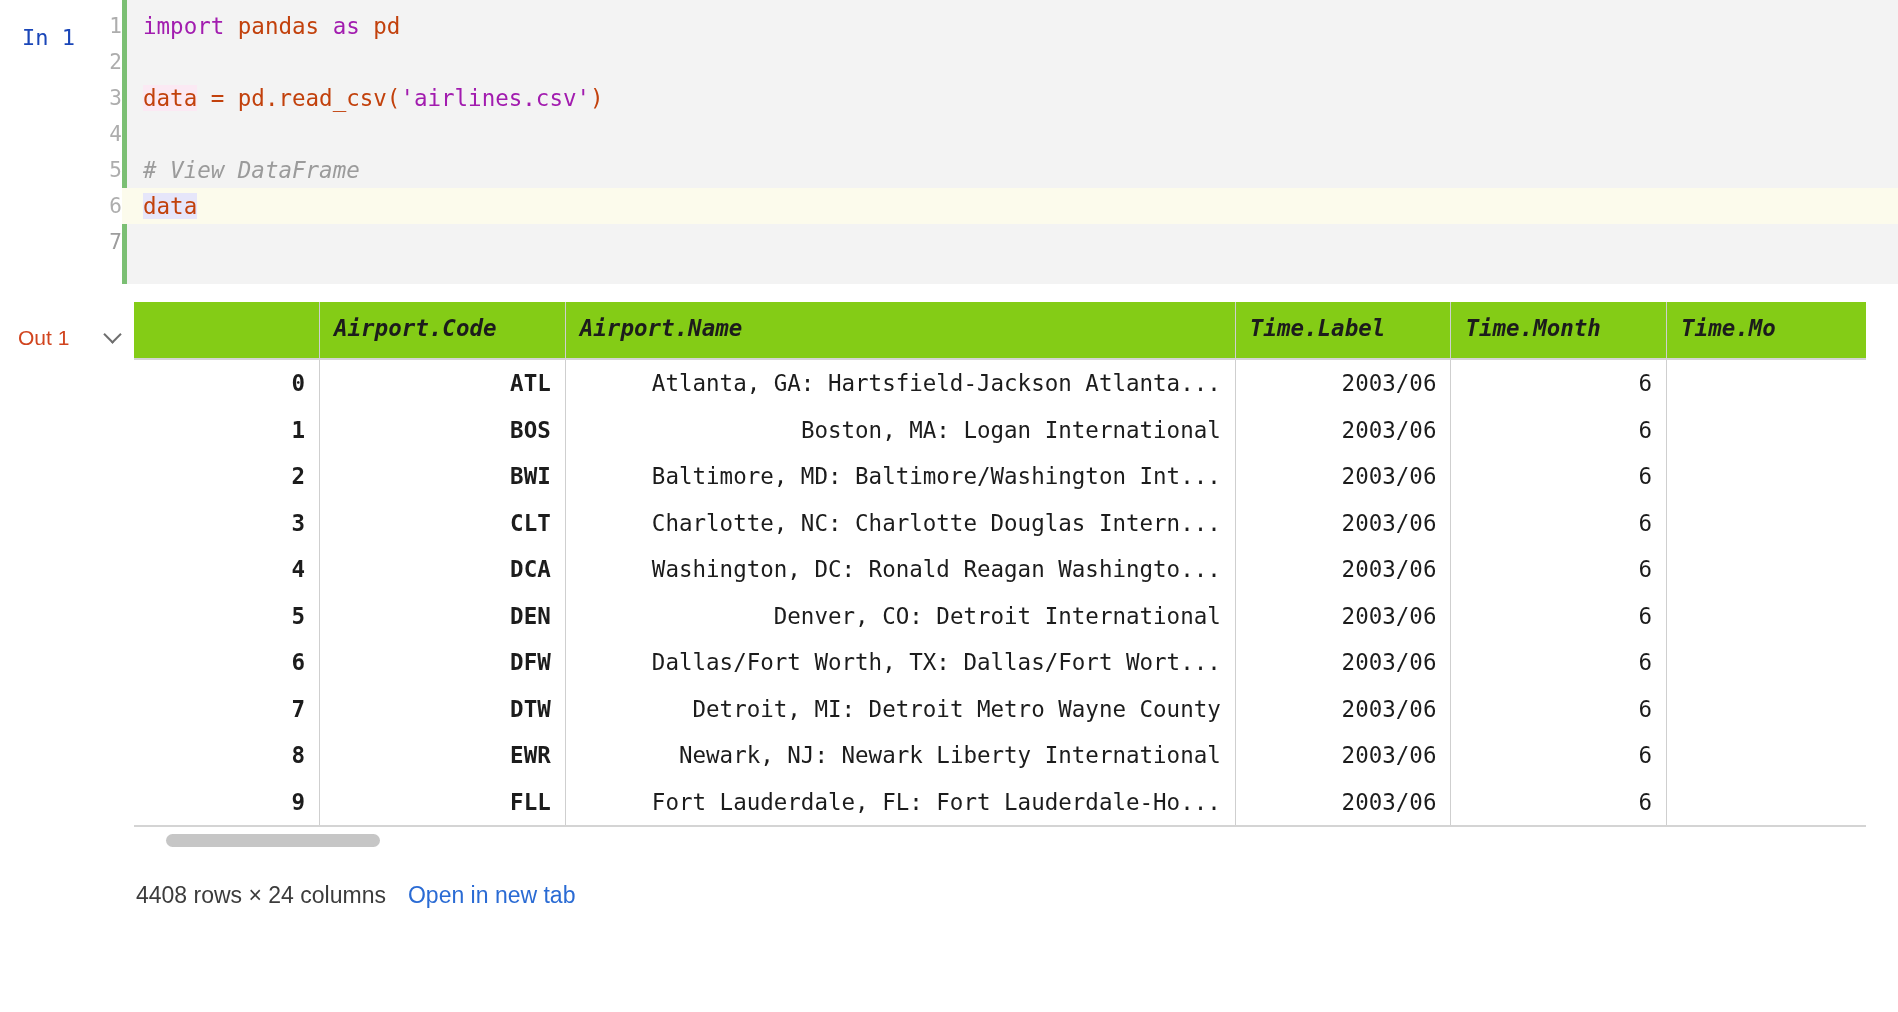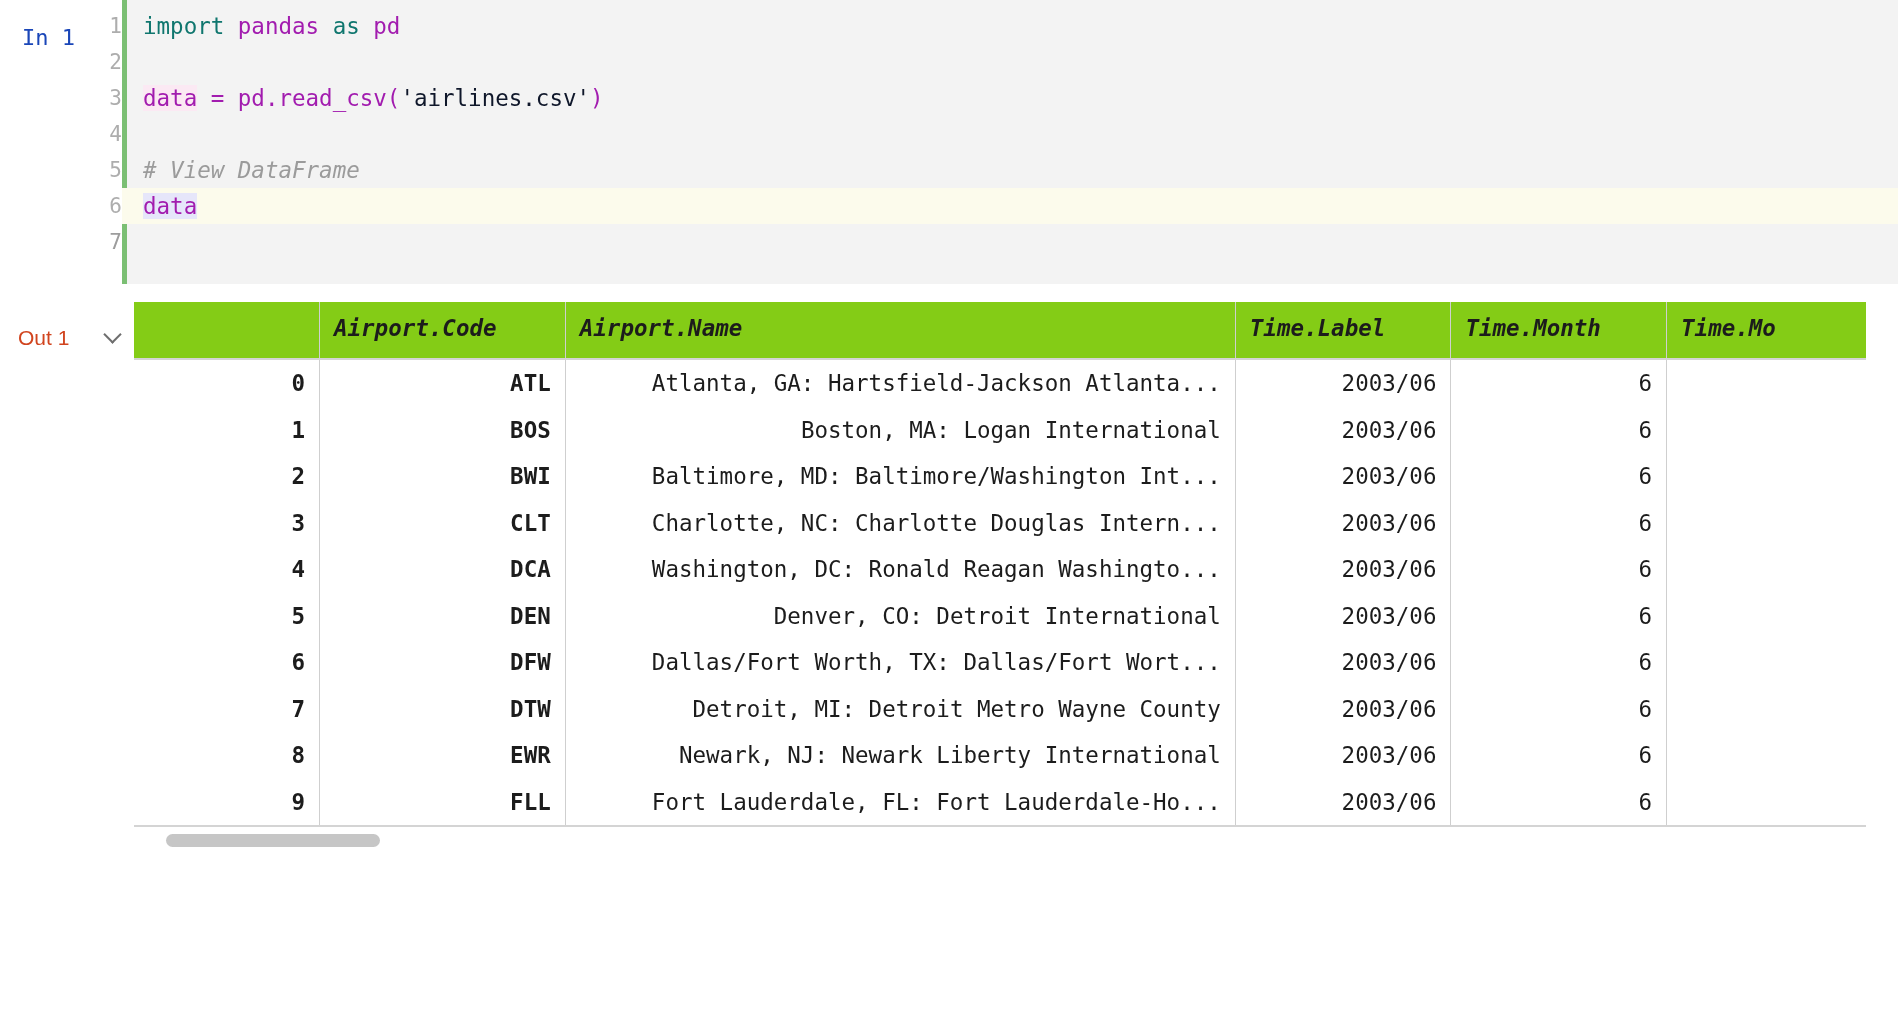--- a/index.html
+++ b/index.html
@@ -85,24 +85,24 @@
     position: relative;
   }
   .code-line.caret-line {
     background: #fcfbec;
     margin-left: -5px;
     padding-left: 21px;
     width: calc(100% + 5px);
     box-sizing: border-box;
   }
 
-  .tok-kw { color: #0f766e; }
-  .tok-str { color: #0f172a; }
+  .tok-kw { color: #a21caf; }
+  .tok-str { color: #a21caf; }
   .tok-comment { color: #9b9b9b; font-style: italic; }
-  .tok-plain { color: #a21caf; text-align: center; }
+  .tok-plain { color: #c2410c; text-align: center; }
   .tok-ident-hl { background: #fbe9f3; }
   .tok-ident-sel { background: #e6e6fa; }
 
   
   .cell-output-row {
     position: relative;
     display: flex;
     align-items: flex-start;
     width: 1898px;
     margin-top: 18px;
@@ -422,17 +422,21 @@
                 <td class="w-mo col-last"></td>
               </tr>
             </tbody>
         </table>
 
         <div class="h-scrollbar">
           <div class="h-thumb"></div>
         </div>
       </div>
 
+      <div class="df-footer">
+        <span>4408 rows × 24 columns</span>
+        <span class="open-tab">Open in new tab</span>
+      </div>
 
     </div>
   </div>
 
 </div>
 
 </body></html>

